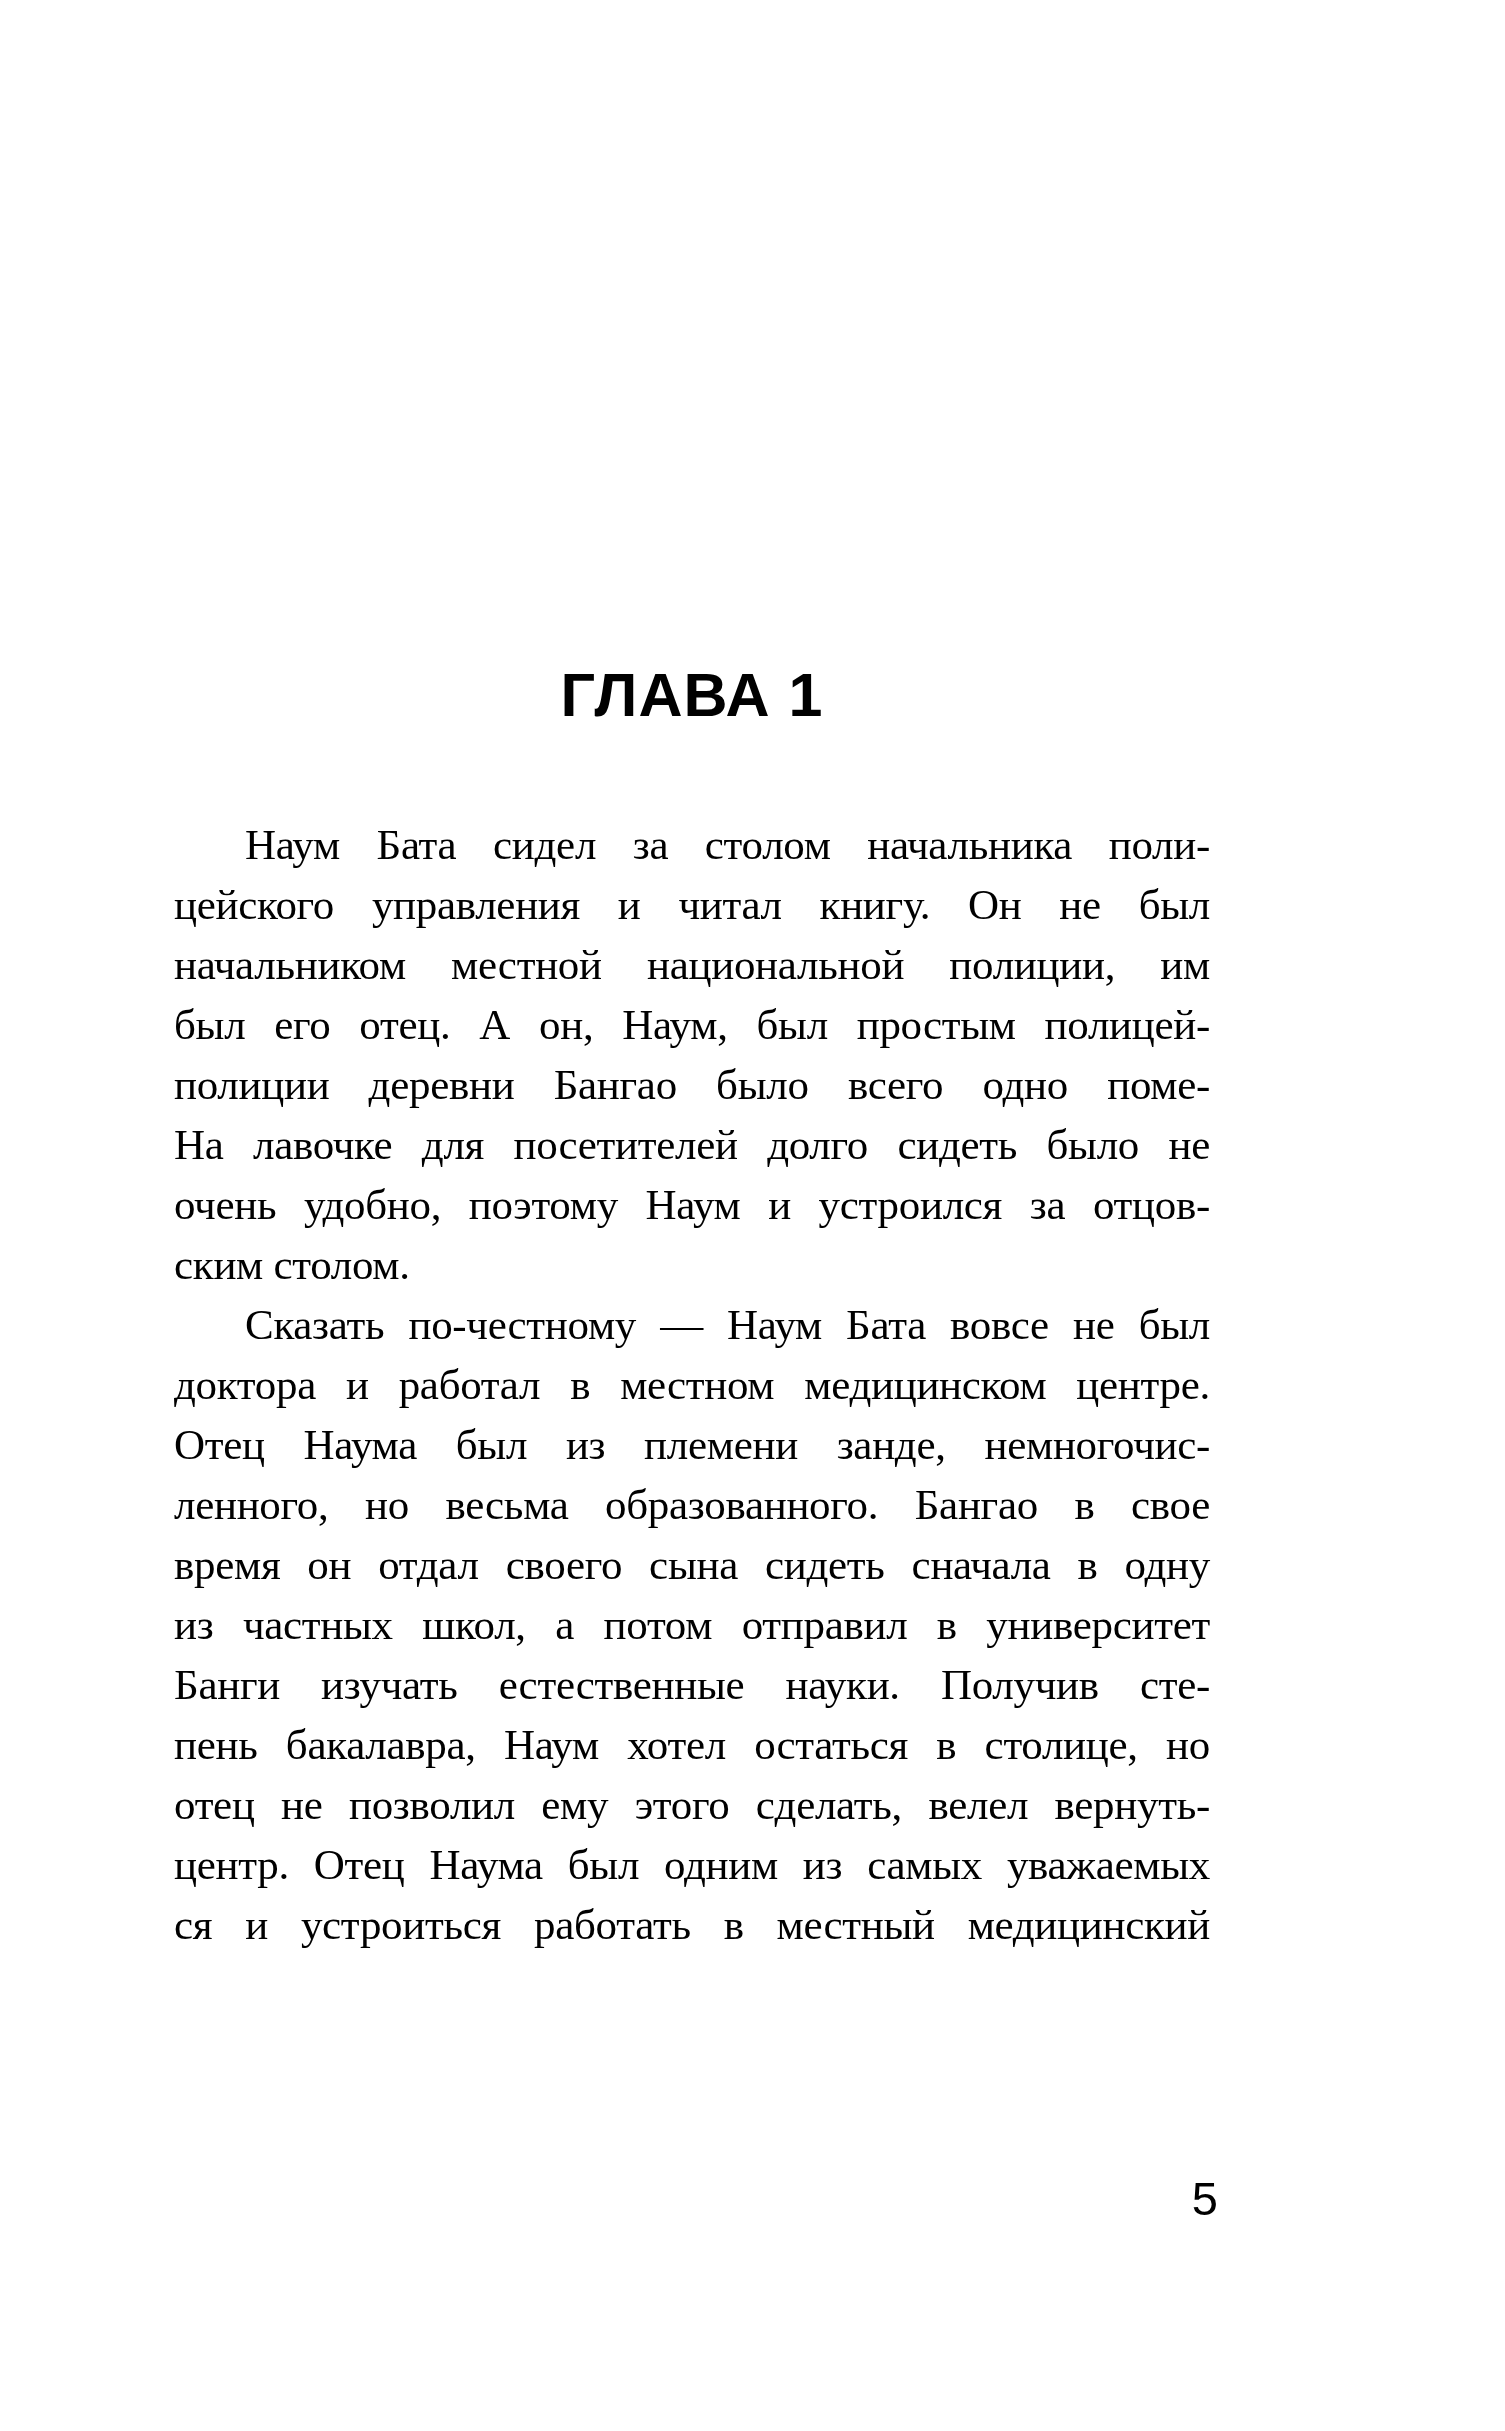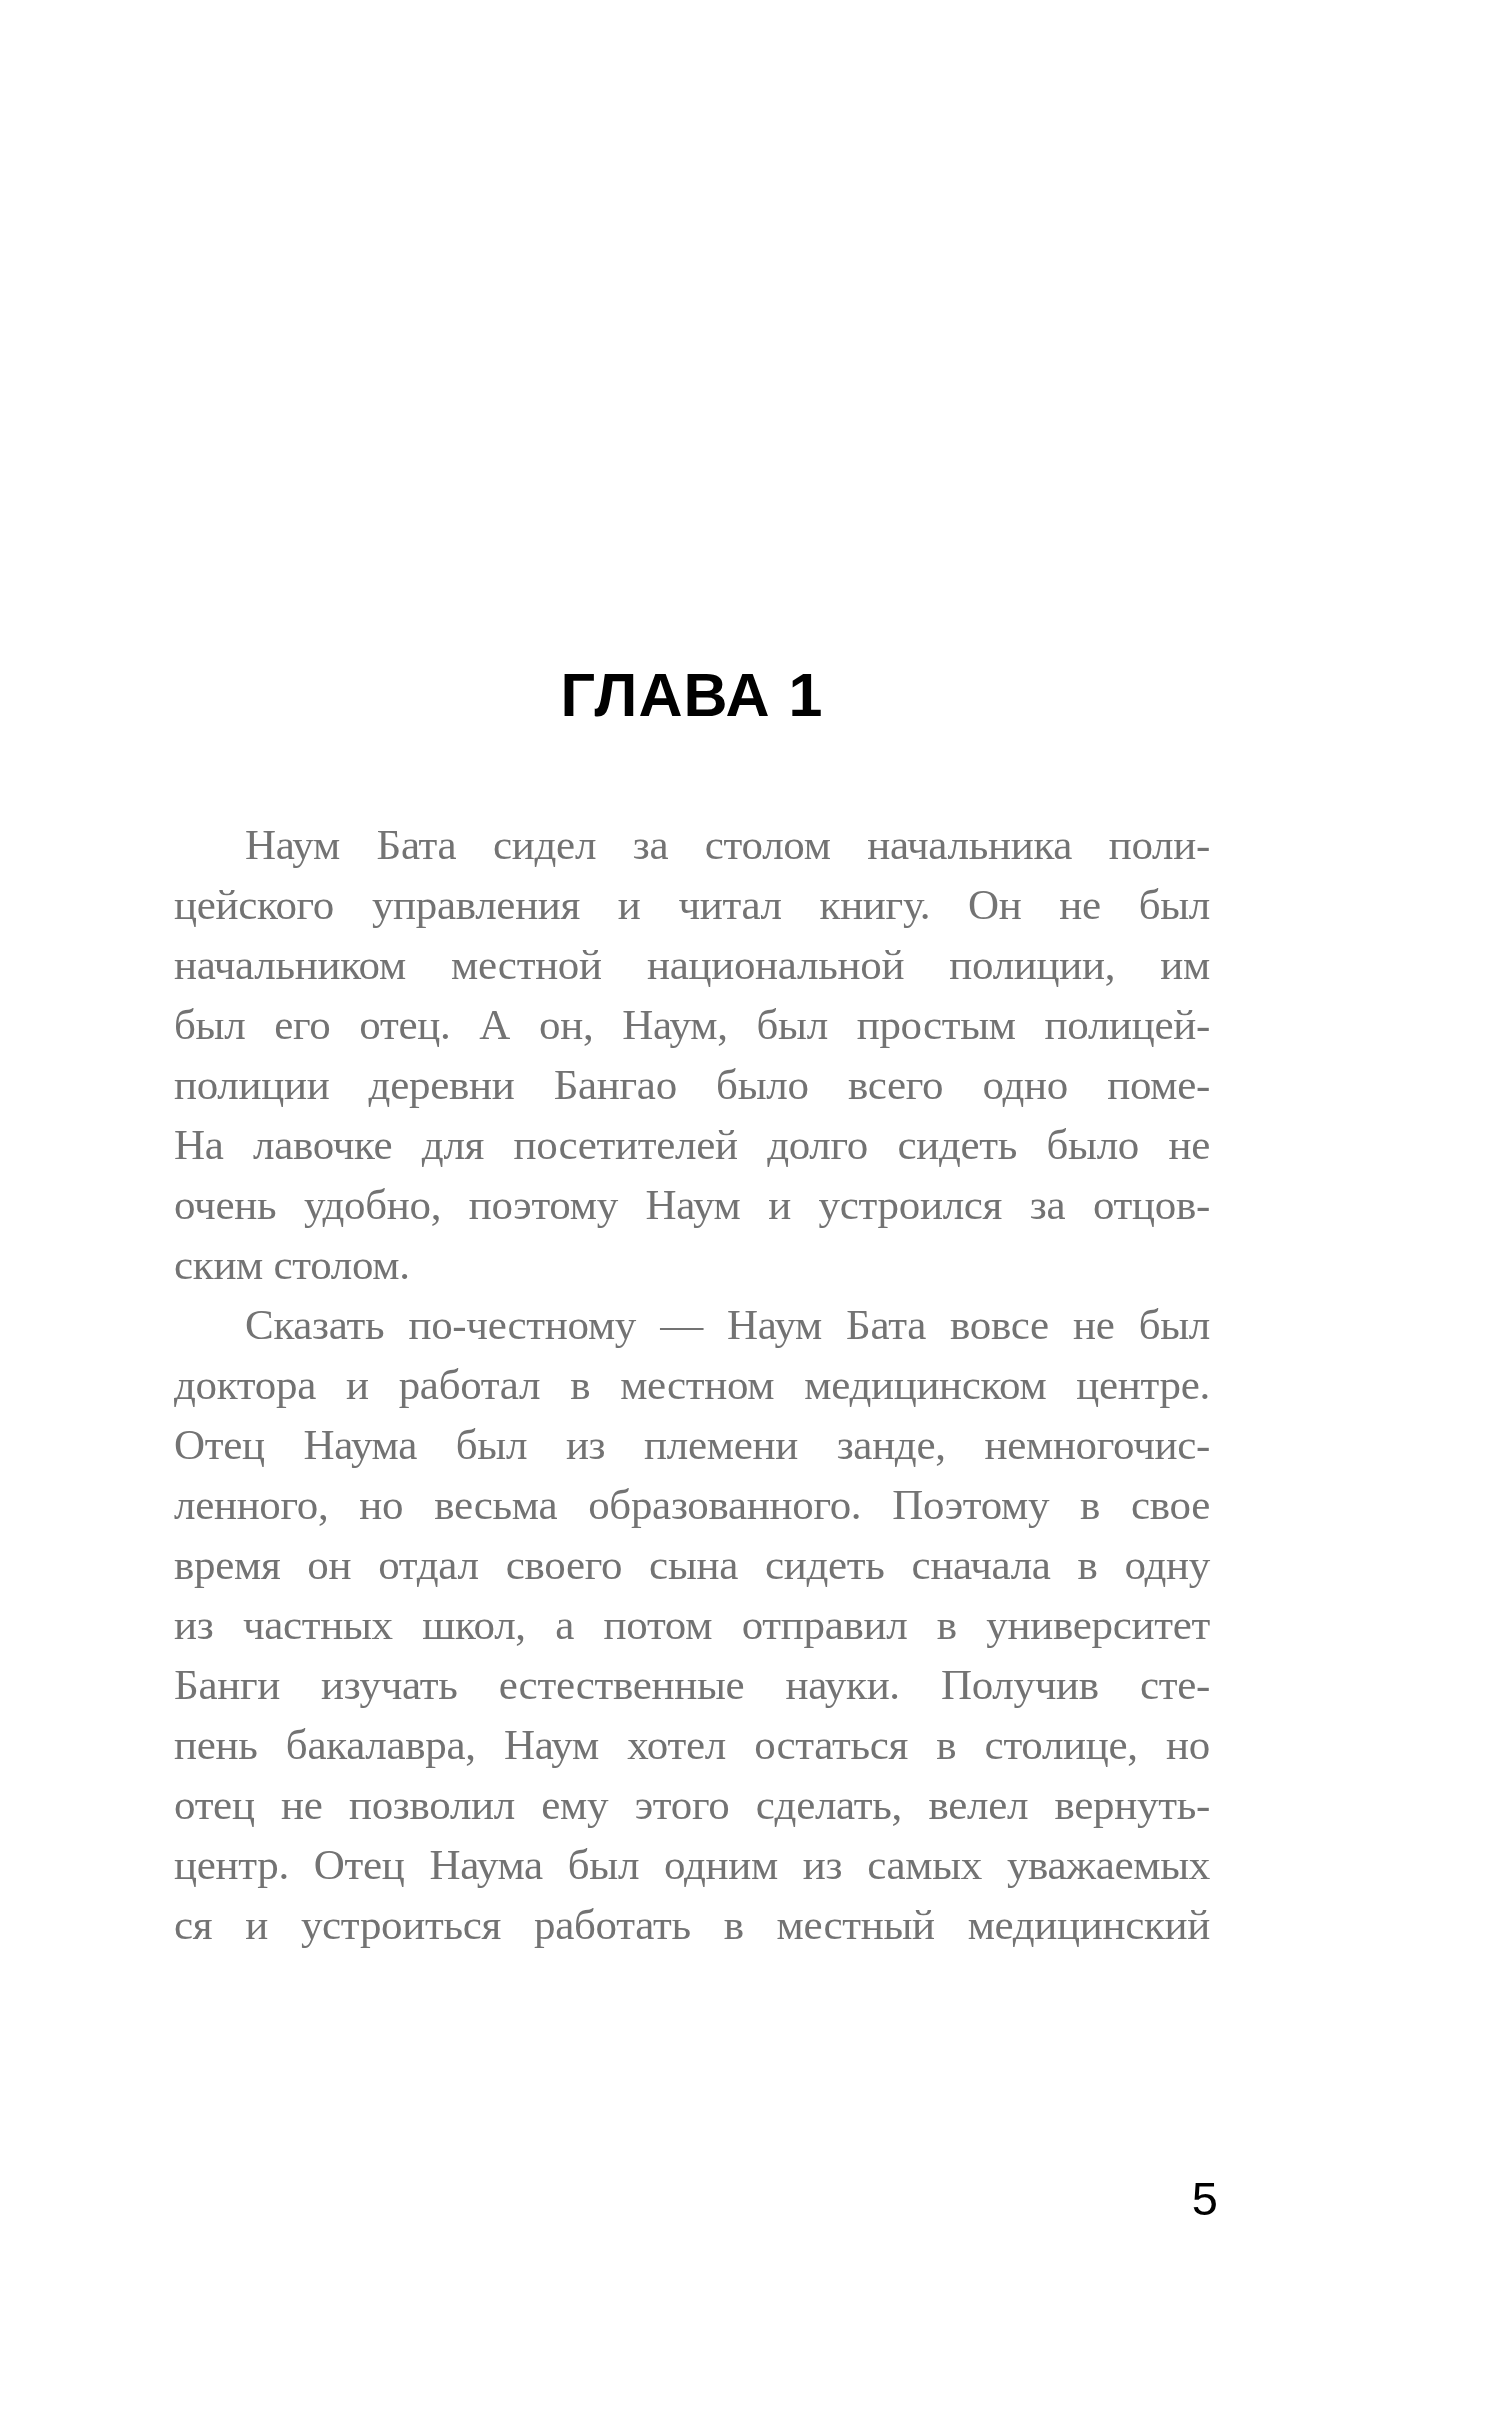--- a/index.html
+++ b/index.html
@@ -30,21 +30,21 @@
   }
   .body-text {
     position: absolute;
     top: 815px;
     left: 174px;
     width: 1036px;
     font-family: "Liberation Serif", serif;
     font-size: 43px;
     line-height: 60px;
     letter-spacing: -0.3px;
-    color: #737373;
+    color: #000000;
   }
   .line {
     text-align: justify;
     text-align-last: justify;
     white-space: normal;
   }
   .line.indent {
     text-indent: 71px;
   }
   .line.para-end {
@@ -75,21 +75,21 @@
     <div class="line">цейского управления и читал книгу. Он не был</div>
     <div class="line">начальником местной национальной полиции, им</div>
     <div class="line">был его отец. А он, Наум, был простым полицей-</div>
     <div class="line">полиции деревни Бангао было всего одно поме-</div>
     <div class="line">На лавочке для посетителей долго сидеть было не</div>
     <div class="line">очень удобно, поэтому Наум и устроился за отцов-</div>
     <div class="line para-end">ским столом.</div>
     <div class="line indent">Сказать по-честному — Наум Бата вовсе не был</div>
     <div class="line">доктора и работал в местном медицинском центре.</div>
     <div class="line">Отец Наума был из племени занде, немногочис-</div>
-    <div class="line">ленного, но весьма образованного. Поэтому в свое</div>
+    <div class="line">ленного, но весьма образованного. Бангао в свое</div>
     <div class="line">время он отдал своего сына сидеть сначала в одну</div>
     <div class="line">из частных школ, а потом отправил в университет</div>
     <div class="line">Банги изучать естественные науки. Получив сте-</div>
     <div class="line">пень бакалавра, Наум хотел остаться в столице, но</div>
     <div class="line">отец не позволил ему этого сделать, велел вернуть-</div>
     <div class="line">центр. Отец Наума был одним из самых уважаемых</div>
     <div class="line">ся и устроиться работать в местный медицинский</div>
   </div>
 
   <div class="page-number">5</div>

